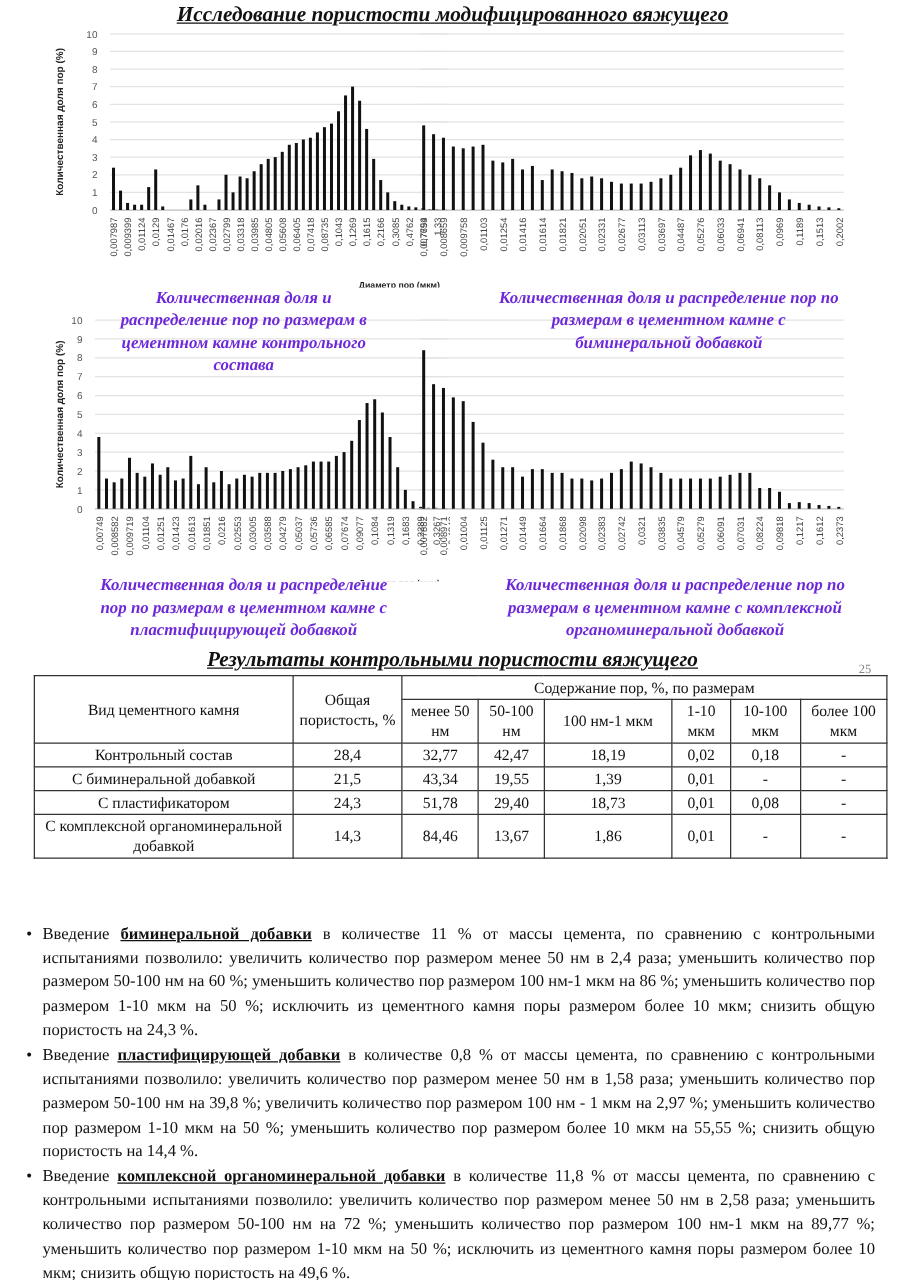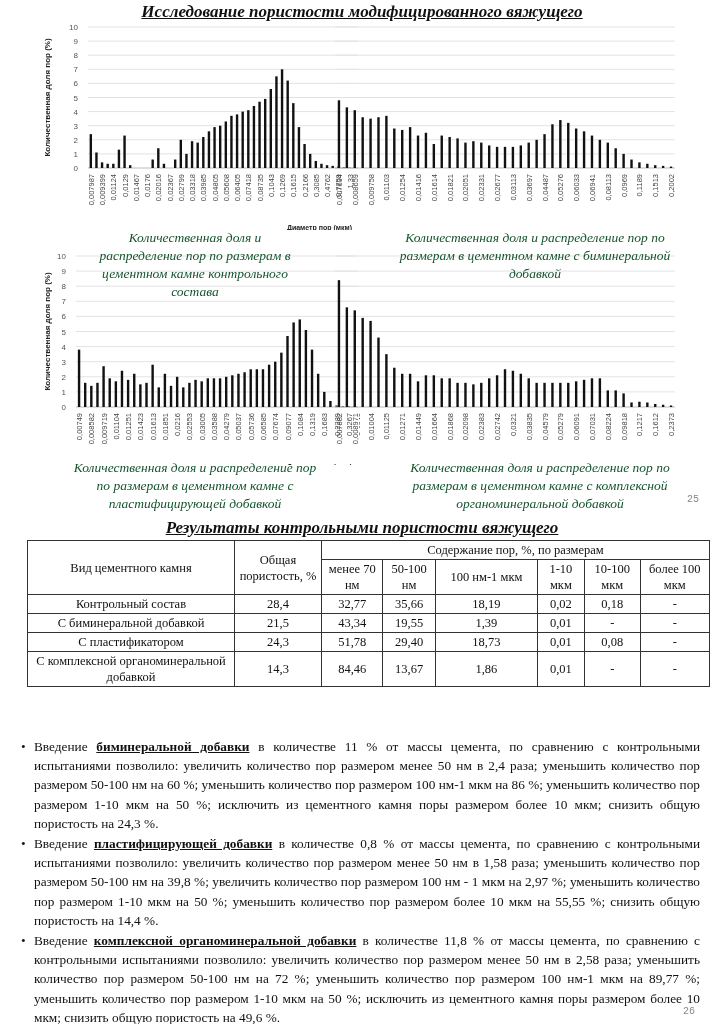--- a/index.html
+++ b/index.html
@@ -1,21 +1,21 @@
 <!DOCTYPE html>
 <html><head>
 <meta charset="utf-8">
 <style>
   html, body { margin: 0; padding: 0; background: #ffffff; }
   body { width: 724px; height: 1024px; position: relative; overflow: hidden; font-family: "Liberation Serif", serif; color: #111; }
   .title { position: absolute; left: 0; width: 724px; text-align: center; font-style: italic; font-weight: bold; text-decoration: underline; font-size: 17px; }
   .chart { position: absolute; }
   .chart svg { display: block; }
-  .caption { position: absolute; text-align: center; font-style: italic; font-size: 13.5px; line-height: 18px; color: #14532d; }
-  .pagenum { position: absolute; font-size: 10px; color: #888; font-family: Liberation Mono, monospace; }
+  .caption { position: absolute; text-align: center; font-style: italic; font-size: 13.5px; line-height: 18px; color: #6d28d9; font-weight: bold; }
+  .pagenum { position: absolute; font-size: 10px; color: #888; font-family: Liberation Serif, serif; margin-top: 36px; }
   table.res { position: absolute; left: 27px; top: 540px; width: 683px; border-collapse: collapse; font-size: 12.5px; }
   table.res th, table.res td { border: 1px solid #333; text-align: center; font-weight: normal; padding: 1px 3px; line-height: 16px; }
   .bullets { position: absolute; left: 20px; top: 737px; width: 680px; font-size: 13.3px; line-height: 19.2px; text-align: justify; }
   .bullet { position: relative; padding-left: 14px; margin-bottom: 1px; }
   .bullet .dot { position: absolute; left: 1px; top: 0; }
   .bullet b { text-decoration: underline; }
 </style>
 </head>
 <body>
 
@@ -390,34 +390,34 @@
 <div class="title" style="top:518px;">Результаты контрольными пористости вяжущего</div>
 
 <table class="res">
   <thead>
     <tr>
       <th rowspan="2" style="width:200px;">Вид цементного камня</th>
       <th rowspan="2" style="width:80px;">Общая пористость, %</th>
       <th colspan="6">Содержание пор, %, по размерам</th>
     </tr>
     <tr>
-      <th>менее 70 нм</th>
+      <th>менее 50 нм</th>
       <th>50-100 нм</th>
       <th style="width:95px;margin-left:24px;">100 нм-1 мкм</th>
       <th>1-10 мкм</th>
       <th>10-100 мкм</th>
       <th>более 100 мкм</th>
     </tr>
   </thead>
   <tbody id="tbody">
       <tr>
         <td>Контрольный состав</td>
         <td>28,4</td>
         <td>32,77</td>
-        <td>35,66</td>
+        <td>42,47</td>
         <td>18,19</td>
         <td>0,02</td>
         <td>0,18</td>
         <td>-</td>
       </tr>
       <tr>
         <td>С биминеральной добавкой</td>
         <td>21,5</td>
         <td>43,34</td>
         <td>19,55</td>

